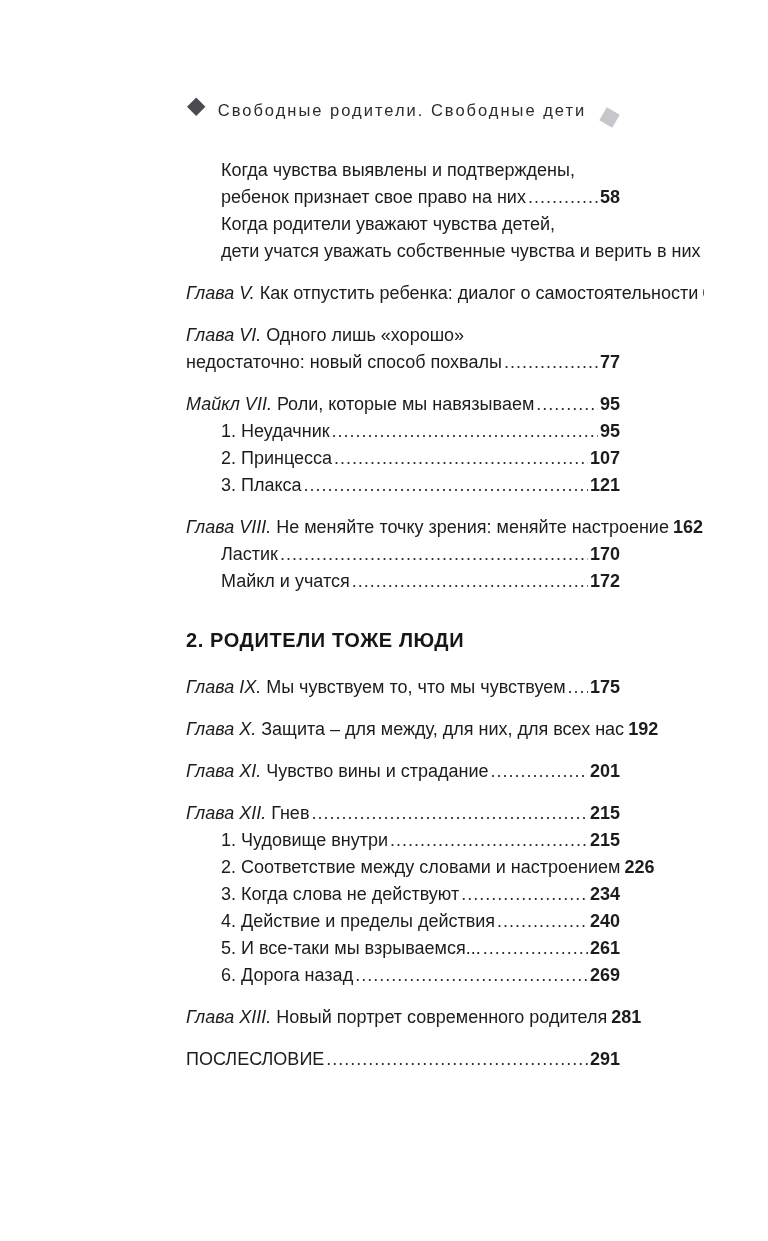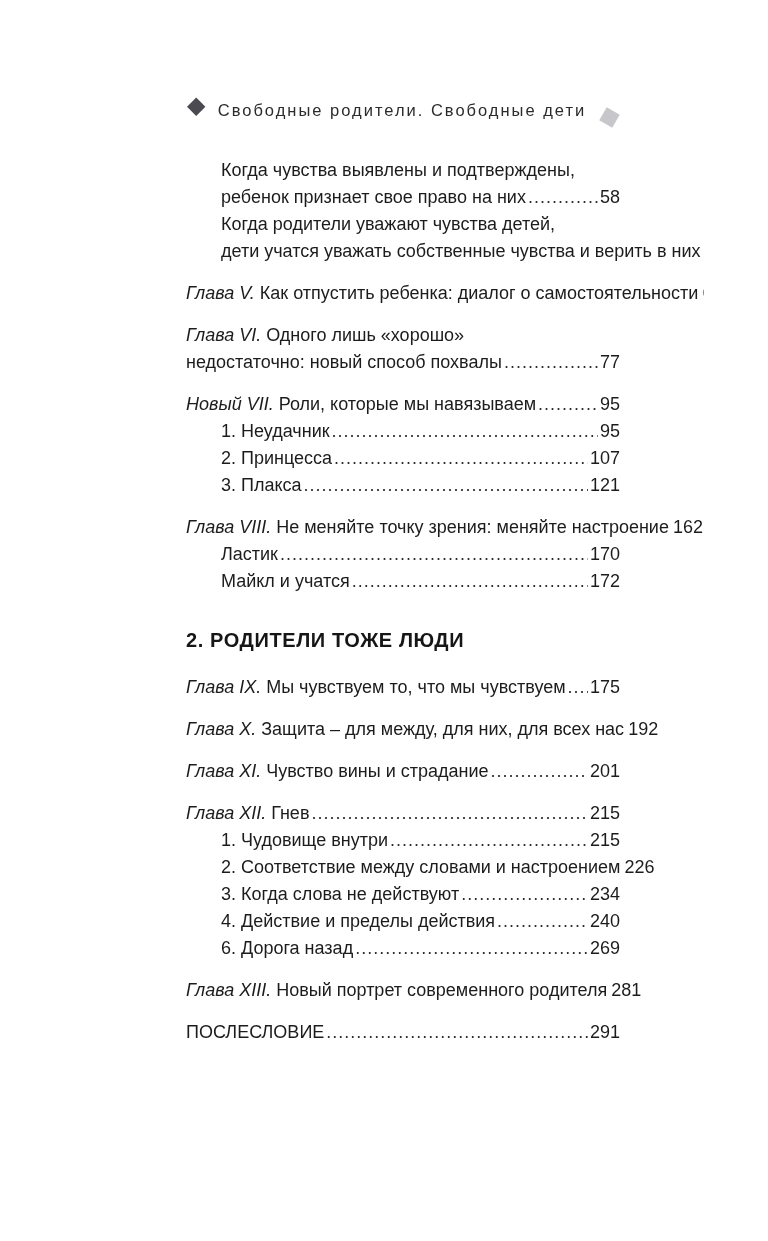--- a/index.html
+++ b/index.html
@@ -63,21 +63,21 @@
     flex: 1 1 auto;
     overflow: hidden;
     white-space: nowrap;
     margin: 0 2px;
     color: #2e2e2e;
   }
   .leader::after {
     content: "......................................................................................................................................................";
     letter-spacing: 1px;
   }
-  .page-num { white-space: nowrap; flex: 0 0 auto; }
+  .page-num { white-space: nowrap; flex: 0 0 auto; font-weight: bold; }
   .section-heading {
     font-size: 20px;
     letter-spacing: 0.6px;
     margin: 34px 0 22px 0;
     color: #161616;
     font-weight: bold;
   }
 </style>
 </head>
 <body>
@@ -121,21 +121,21 @@
           <span class="ltext"><span class="prefix">Глава VI. </span><span>Одного лишь «хорошо»</span></span>
         </div>
         <div class="line">
           <span class="ltext"><span>недостаточно: новый способ похвалы</span></span>
           <span class="leader"></span>
           <span class="page-num">77</span>
         </div>
       </div>
       <div class="entry spaced">
         <div class="line">
-          <span class="ltext"><span class="prefix">Новый VII. </span><span>Роли, которые мы навязываем</span></span>
+          <span class="ltext"><span class="prefix">Майкл VII. </span><span>Роли, которые мы навязываем</span></span>
           <span class="leader"></span>
           <span class="page-num">95</span>
         </div>
       </div>
       <div class="entry indent">
         <div class="line">
           <span class="ltext"><span>1. Неудачник</span></span>
           <span class="leader"></span>
           <span class="page-num">95</span>
         </div>
@@ -223,20 +223,27 @@
           <span class="ltext"><span>3. Когда слова не действуют</span></span>
           <span class="leader"></span>
           <span class="page-num">234</span>
         </div>
       </div>
       <div class="entry indent">
         <div class="line">
           <span class="ltext"><span>4. Действие и пределы действия</span></span>
           <span class="leader"></span>
           <span class="page-num">240</span>
+        </div>
+      </div>
+      <div class="entry indent">
+        <div class="line">
+          <span class="ltext"><span>5. И все-таки мы взрываемся...</span></span>
+          <span class="leader"></span>
+          <span class="page-num">261</span>
         </div>
       </div>
       <div class="entry indent">
         <div class="line">
           <span class="ltext"><span>6. Дорога назад</span></span>
           <span class="leader"></span>
           <span class="page-num">269</span>
         </div>
       </div>
       <div class="entry spaced">

